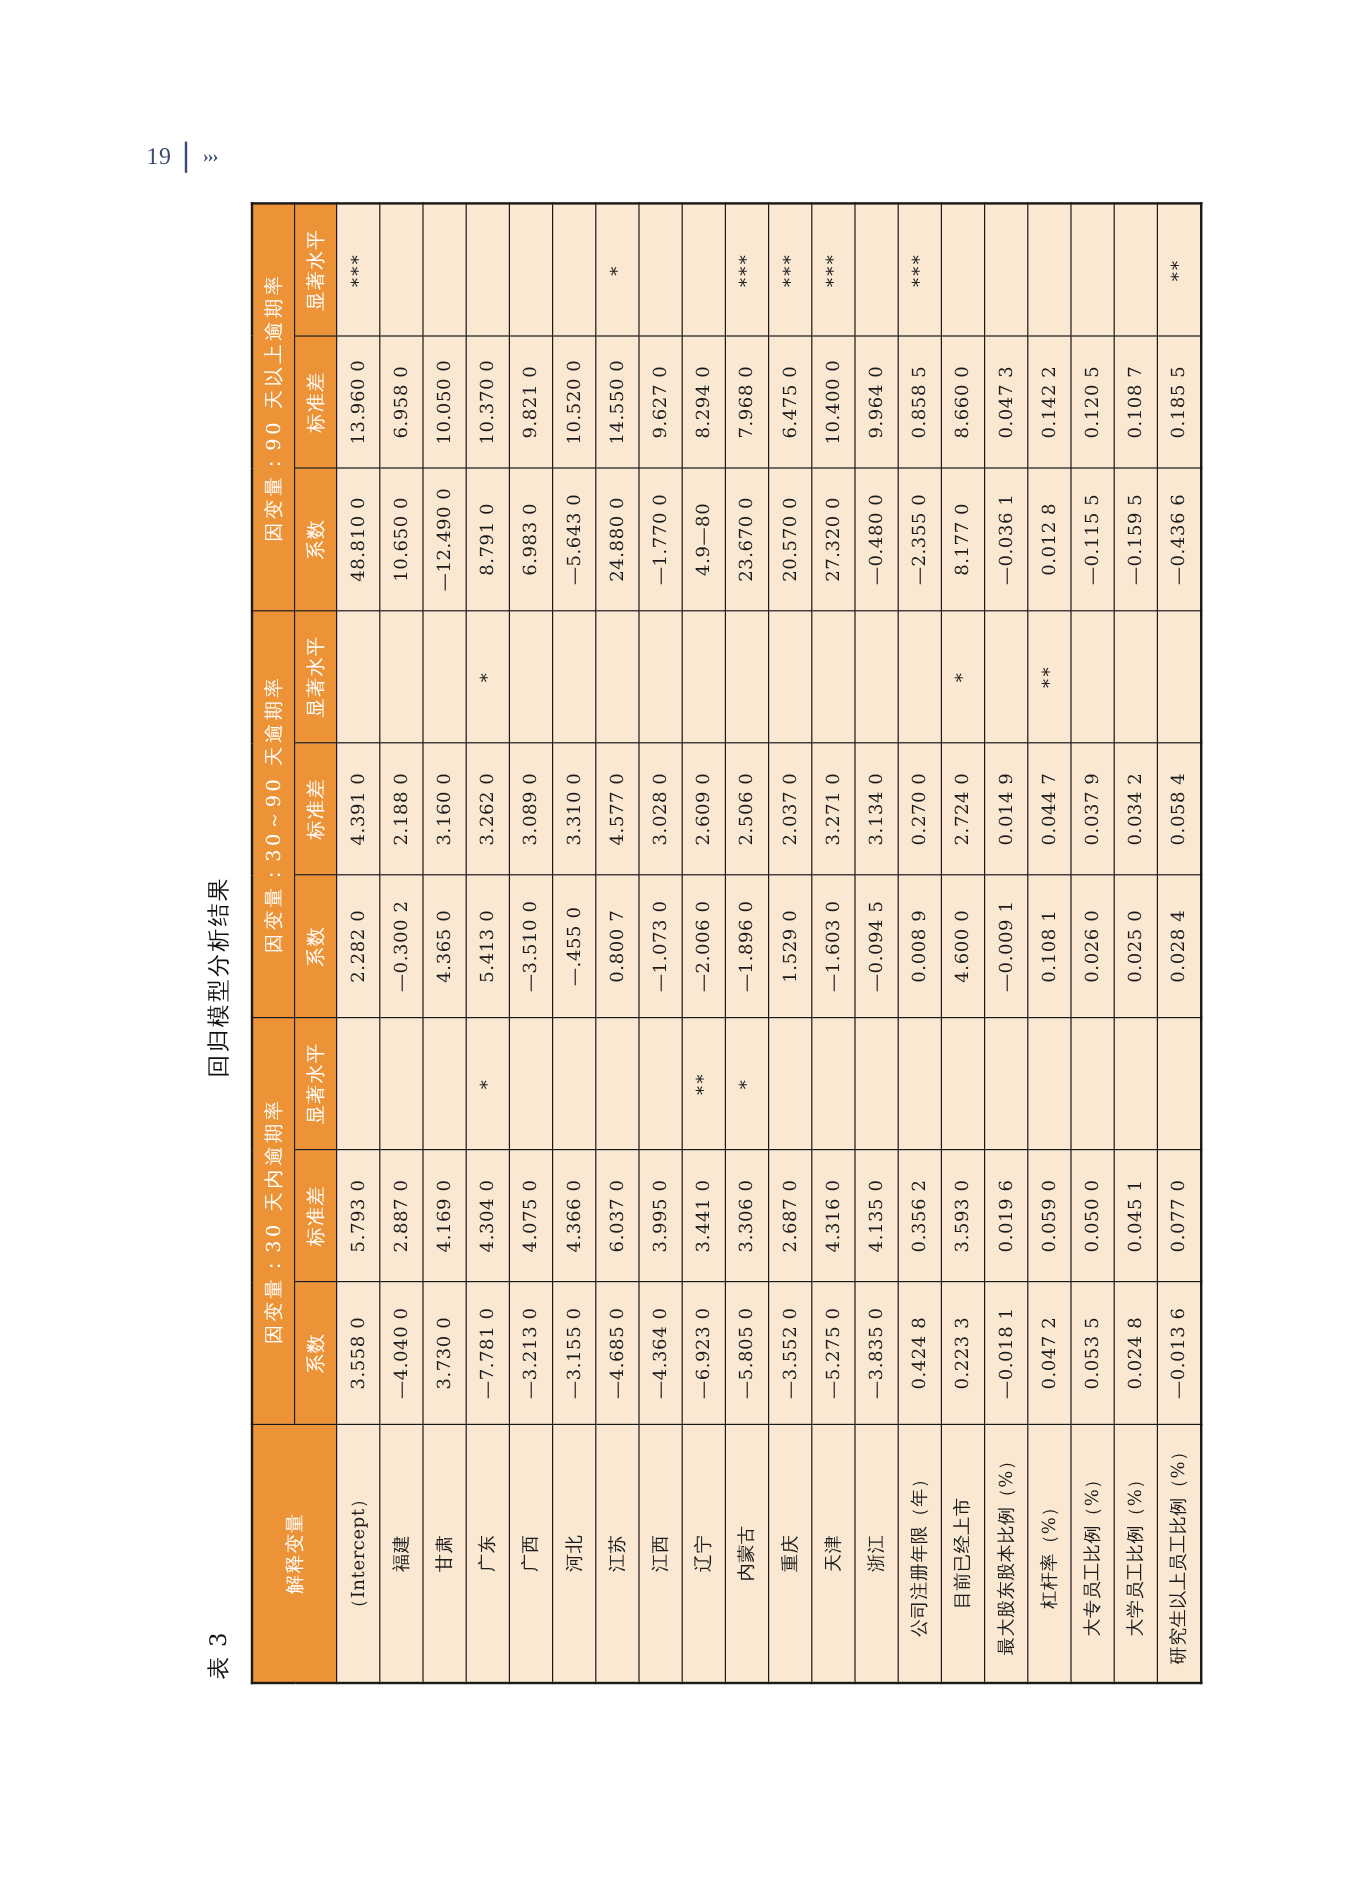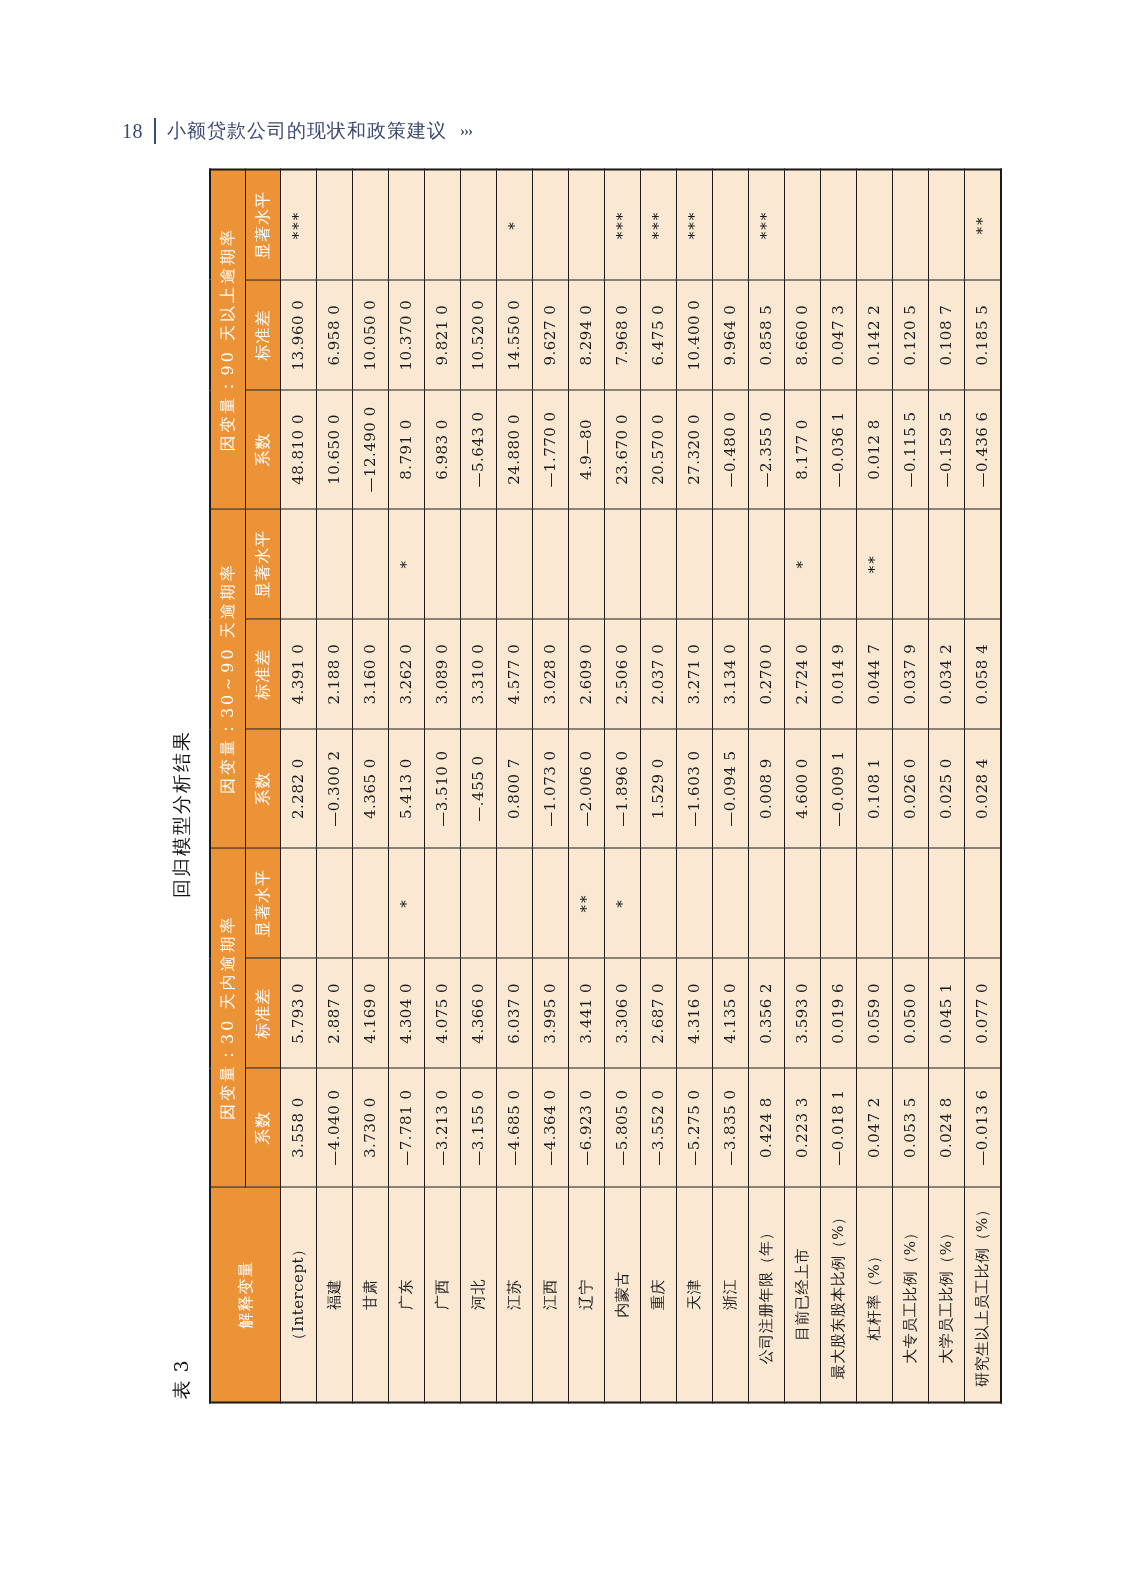--- a/index.html
+++ b/index.html
@@ -146,23 +146,22 @@
   thead tr.grprow th { height: 34px; }
   thead tr.subrow th { height: 34px; }
   th.rowhdr {
     letter-spacing: 4px;
   }
 </style>
 </head>
 <body>
 
 <div class="page-header">
-  <span class="page-number">18</span>
+  <span class="page-number">19</span>
   <span class="header-rule"></span>
-  <span class="header-title">小额贷款公司的现状和政策建议</span>
   <span class="header-chevrons">›››</span>
 </div>
 
 <div id="rot-stage">
   <div id="rot-inner">
 
     <div class="tbl-caption-row">
       <span class="tbl-number">表 3</span>
       <span class="tbl-title">回归模型分析结果</span>
     </div>

